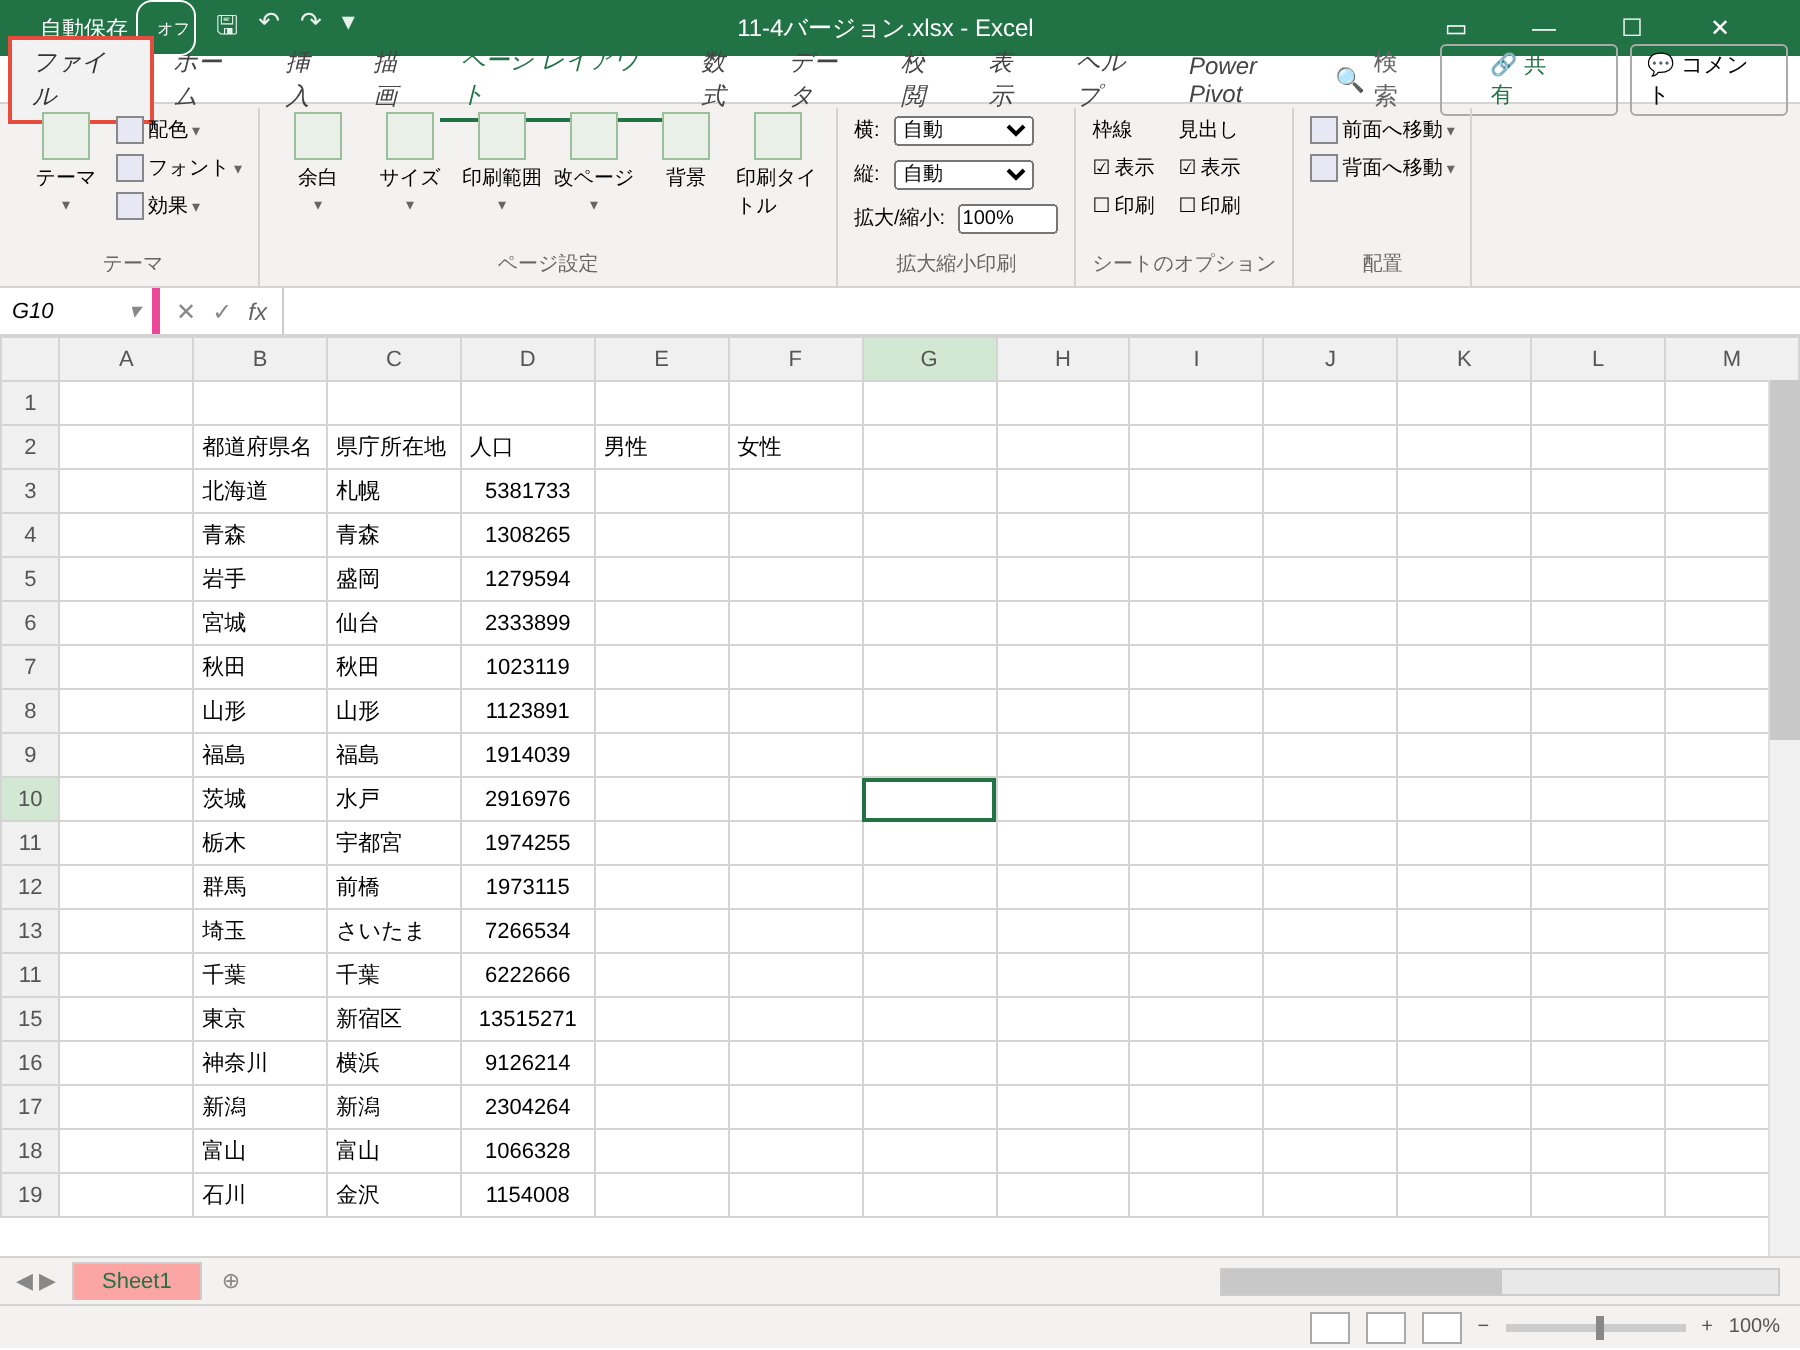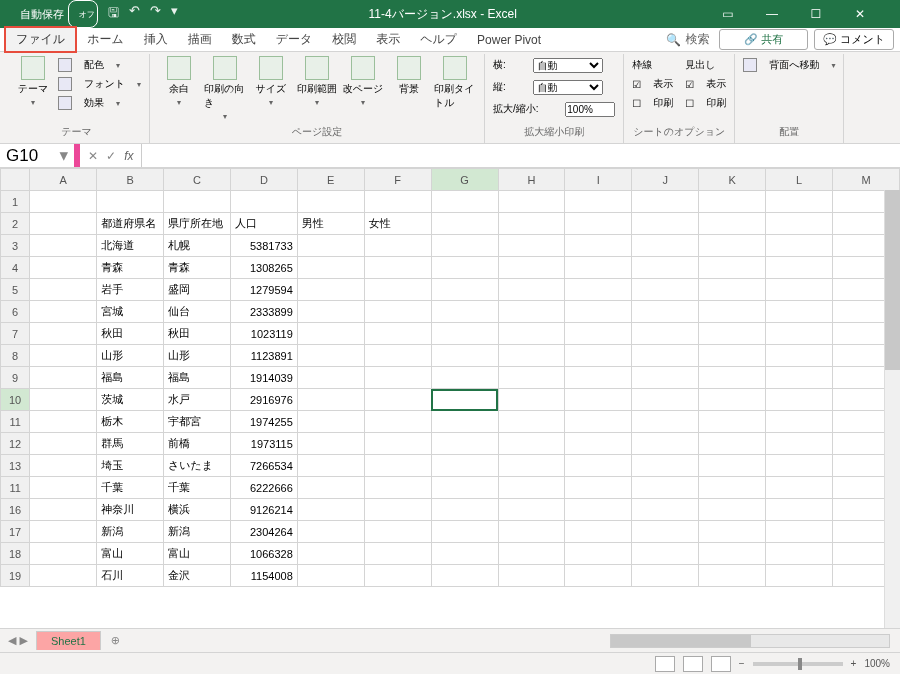--- a/index.html
+++ b/index.html
@@ -8,51 +8,51 @@
 .titlebar { height: 28px; background: linear-gradient(#217346, #217346); color: #fff; display: flex; align-items: center; padding: 0 20px; }
 .titlebar .autosave { display: flex; align-items: center; gap: 4px; font-size: 11px; }
 .titlebar .toggle { width: 30px; height: 28px; border: 1px solid #fff; border-radius: 8px; display: flex; align-items: center; padding: 0 2px; font-size: 8px; justify-content: flex-end; }
 .titlebar .qat { display: flex; gap: 10px; margin-left: 10px; }
 .titlebar .qat span { font-size: 13px; opacity: 0.9; }
 .titlebar .title { flex: 1; text-align: center; font-size: 12px; }
 .titlebar .win { display: flex; gap: 4px; }
 .titlebar .win div { width: 40px; height: 28px; display: flex; align-items: center; justify-content: center; font-size: 12px; }
 
 .tabs { height: 24px; background: #fff; border-bottom: 1px solid #d4d4d4; display: flex; align-items: center; padding-left: 4px; }
-.tabs .tab { padding: 3px 10px; font-size: 12px; color: #444; cursor: pointer; }
+.tabs .tab { padding: 3px 10px; font-size: 12px; color: #444; cursor: pointer; font-style: italic; }
 .tabs .tab.file { border: 2px solid #e74c3c; background: #f2f2f2; color: #333; }
 .tabs .tab.active { color: #217346; border-bottom: 2px solid #217346; }
 .tabs .spacer { flex: 1; }
 .tabs .search { display: flex; align-items: center; gap: 4px; color: #666; }
 .tabs .share { border: 1px solid #aaa; border-radius: 3px; padding: 2px 24px; color: #217346; font-size: 11px; margin-left: 10px; }
 .tabs .comment { border: 1px solid #aaa; border-radius: 3px; padding: 2px 8px; font-size: 11px; margin-left: 6px; margin-right: 6px; }
 
 .ribbon { height: 92px; background: #f3f2f1; border-bottom: 1px solid #d4d4d4; display: flex; padding: 2px 4px 0 4px; }
 .group { border-right: 1px solid #d4d4d4; padding: 2px 8px; display: flex; flex-direction: column; justify-content: space-between; }
 .group .label { text-align: center; font-size: 10px; color: #666; padding-bottom: 2px; }
 .group .icons { display: flex; gap: 4px; align-items: flex-start; }
 .bigbtn { display: flex; flex-direction: column; align-items: center; width: 42px; font-size: 10px; gap: 2px; }
 .bigbtn .ic { width: 24px; height: 24px; background: #e8f0e8; border: 1px solid #9bbf9b; }
-.smallrow { display: flex; align-items: center; gap: 12px; font-size: 10px; height: 18px; }
+.smallrow { display: flex; align-items: center; gap: 2px; font-size: 10px; height: 18px; }
 .smallrow .sq { width: 14px; height: 14px; background: #e8e8f5; border: 1px solid #888; }
 .col { display: flex; flex-direction: column; gap: 1px; }
 
 .formula { height: 24px; display: flex; align-items: center; border-bottom: 1px solid #d4d4d4; background: #fff; }
-.namebox { width: 80px; border-right: 6px solid #ec4899; padding: 0 6px; font-size: 17px; display: flex; align-items: center; height: 100%; }
+.namebox { width: 80px; border-right: 4px solid #ec4899; padding: 0 6px; font-size: 11px; display: flex; align-items: center; height: 100%; font-style: italic; }
 .fxarea { display: flex; align-items: center; gap: 8px; padding: 0 8px; color: #888; }
 .fxarea .fx { font-style: italic; color: #666; }
 .fxinput { flex: 1; border-left: 1px solid #ccc; height: 100%; padding: 0 6px; }
 
 .sheet { position: relative; height: 460px; overflow: hidden; }
 .sheet table { border-collapse: collapse; width: 100%; table-layout: fixed; }
 .sheet th, .sheet td { border: 1px solid #d4d4d4; height: 22px; font-size: 11px; padding: 0 4px; text-align: left; background: #fff; }
 .sheet th { background: #f0f0f0; text-align: center; font-weight: normal; color: #555; }
 .sheet .rowhdr { background: #f0f0f0; text-align: center; width: 28px; color: #555; }
 .sheet .selhdr { background: #d2e8d2; }
-.sheet td.num { text-align: right; }
+.sheet td.num { text-align: center; }
 .sheet .selcell { outline: 2px solid #217346; outline-offset: -2px; }
 .corner { width: 28px; background: #f0f0f0; }
 
 .tabbar { height: 24px; border-top: 1px solid #d4d4d4; display: flex; align-items: center; background: #f3f2f1; font-size: 11px; }
 .tabbar .nav { padding: 0 8px; color: #888; }
 .tabbar .sheet-tab { background: #fca5a5; border: 1px solid #ccc; border-bottom: none; padding: 3px 14px; color: #217346; }
 .tabbar .add { padding: 0 10px; color: #888; }
 .tabbar .scroll { flex: 1; display: flex; justify-content: flex-end; padding-right: 10px; }
 .tabbar .hscroll { width: 280px; height: 14px; background: #e8e8e8; border: 1px solid #ccc; position: relative; }
 .tabbar .hscroll .thumb { position: absolute; left: 0; width: 140px; height: 100%; background: #c8c8c8; }
@@ -89,20 +89,21 @@
     <div>☐</div>
     <div>✕</div>
   </div>
 </div>
 
 <div class="tabs">
   <div class="tab file">ファイル</div>
   <div class="tab">ホーム</div>
   <div class="tab">挿入</div>
   <div class="tab">描画</div>
+  <div class="tab active">ページ レイアウト</div>
   <div class="tab">数式</div>
   <div class="tab">データ</div>
   <div class="tab">校閲</div>
   <div class="tab">表示</div>
   <div class="tab">ヘルプ</div>
   <div class="tab">Power Pivot</div>
   <div class="spacer"></div>
   <div class="search">
       <span>🔍</span>
       <span>検索</span>
@@ -136,24 +137,20 @@
     <div class="label">テーマ</div>
   </div>
   <div class="group">
     <div class="icons">
       <div class="bigbtn dd">
           <div class="ic"></div>
           <span>余白</span>
         </div>
       <div class="bigbtn dd">
           <div class="ic"></div>
-          <span>印刷の向き</span>
-        </div>
-      <div class="bigbtn dd">
-          <div class="ic"></div>
           <span>サイズ</span>
         </div>
       <div class="bigbtn dd">
           <div class="ic"></div>
           <span>印刷範囲</span>
         </div>
       <div class="bigbtn dd">
           <div class="ic"></div>
           <span>改ページ</span>
         </div>
@@ -186,20 +183,24 @@
       <div class="col">
         <div class="smallrow">見出し</div>
         <div class="smallrow">☑ <span>表示</span></div>
         <div class="smallrow">☐ <span>印刷</span></div>
       </div>
     </div>
     <div class="label">シートのオプション</div>
   </div>
   <div class="group">
     <div class="col">
+      <div class="smallrow dd">
+          <div class="sq"></div>
+          <span>前面へ移動</span>
+        </div>
       <div class="smallrow dd">
           <div class="sq"></div>
           <span>背面へ移動</span>
         </div>
     </div>
     <div class="label">配置</div>
   </div>
 </div>
 
 <div class="formula">
@@ -452,20 +453,36 @@
           <td class=" "></td>
           <td class=" "></td>
           <td class=" "></td>
           <td class=" "></td>
           <td class=" "></td>
           <td class=" "></td>
           <td class=" "></td>
           <td class=" "></td>
         </tr>
         <tr>
+          <td class="rowhdr ">15</td>
+          <td class=" "></td>
+          <td class=" ">東京</td>
+          <td class=" ">新宿区</td>
+          <td class="num ">13515271</td>
+          <td class=" "></td>
+          <td class=" "></td>
+          <td class=" "></td>
+          <td class=" "></td>
+          <td class=" "></td>
+          <td class=" "></td>
+          <td class=" "></td>
+          <td class=" "></td>
+          <td class=" "></td>
+        </tr>
+        <tr>
           <td class="rowhdr ">16</td>
           <td class=" "></td>
           <td class=" ">神奈川</td>
           <td class=" ">横浜</td>
           <td class="num ">9126214</td>
           <td class=" "></td>
           <td class=" "></td>
           <td class=" "></td>
           <td class=" "></td>
           <td class=" "></td>

